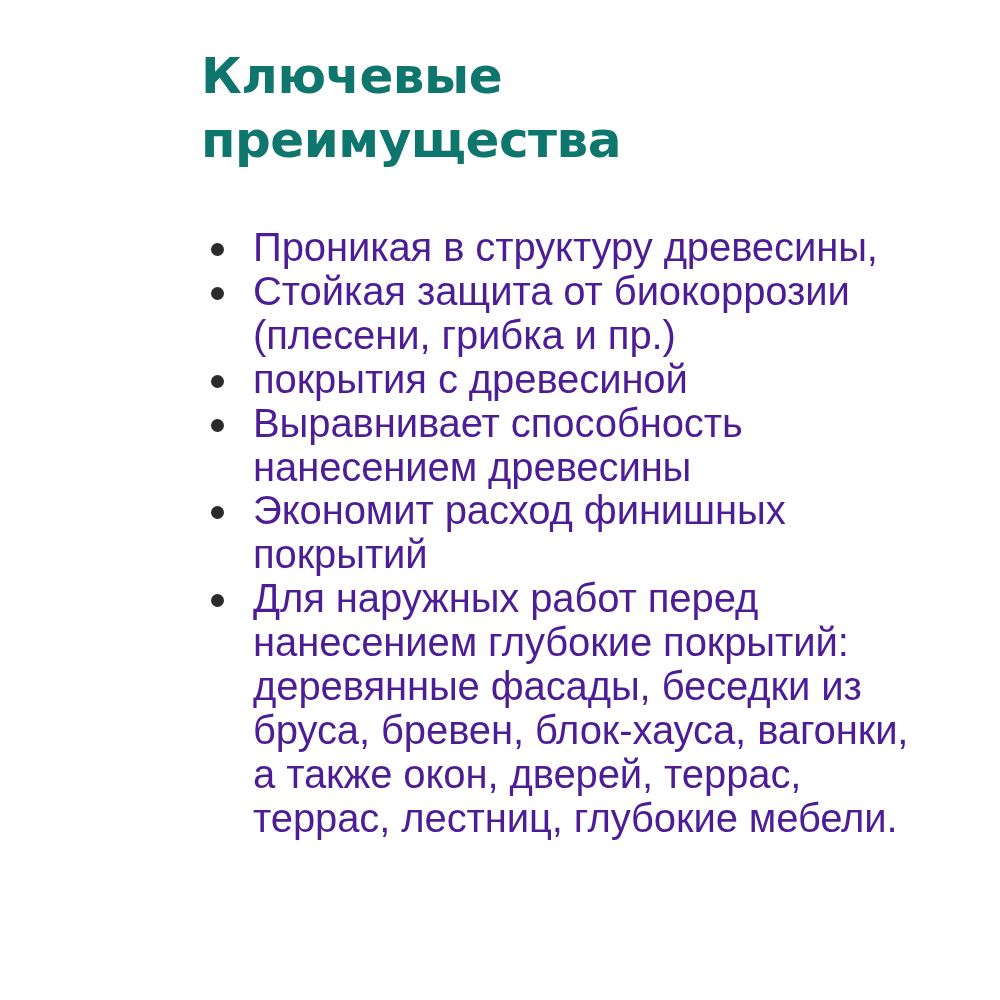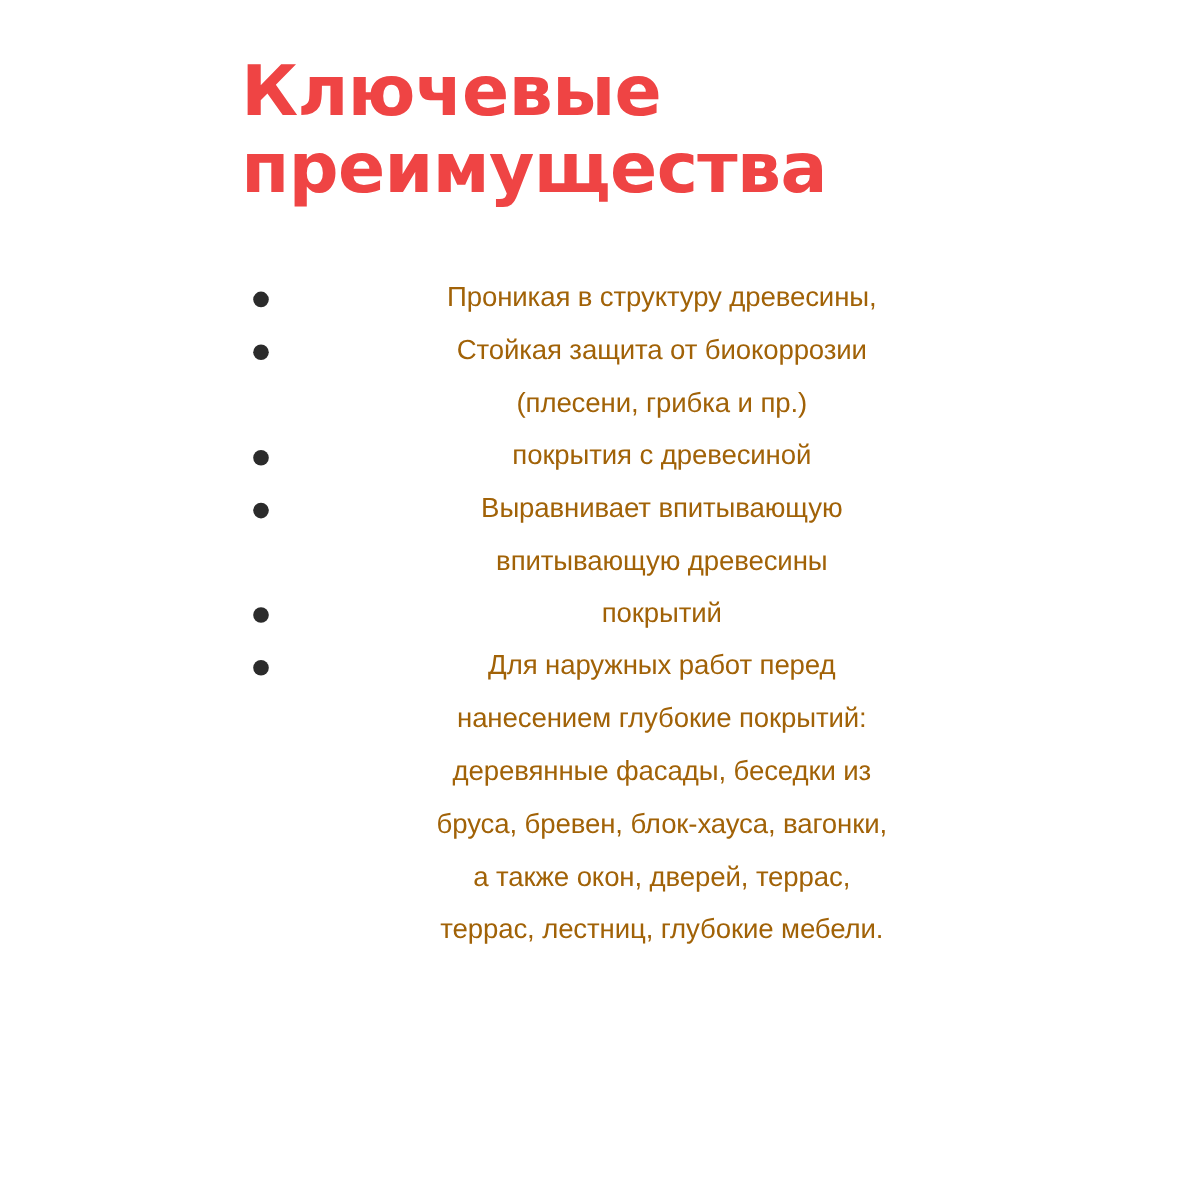--- a/index.html
+++ b/index.html
@@ -15,45 +15,44 @@
       font-family: "Liberation Sans", "DejaVu Sans", sans-serif;
       color: #2e2e2e;
     }
     .title {
       position: absolute;
       left: 201px;
       top: 44px;
       margin: 0;
       font-family: "DejaVu Sans", "Liberation Sans", sans-serif;
       font-weight: bold;
-      font-size: 58px;
+      font-size: 50px;
       line-height: 64px;
       letter-spacing: -0.5px;
-      color: #ef4444;
+      color: #0f766e;
     }
     .title span {
       display: block;
     }
     .benefits {
       position: absolute;
       left: 210px;
       top: 226px;
       margin: 0;
       padding: 0;
       list-style: none;
       width: 640px;
     }
     .benefit {
       position: relative;
       padding-left: 43px;
-      font-size: 23px;
+      font-size: 40px;
       line-height: 43.9px;
-      color: #a16207;
+      color: #4c1d95;
       letter-spacing: -0.1px;
-      text-align: center;
     }
     .benefit .line {
       display: block;
       white-space: nowrap;
     }
     .bullet {
       position: absolute;
       left: 1px;
       top: 17px;
       width: 13px;
@@ -79,25 +78,26 @@
     <span class="bullet"></span>
     <span class="line">Стойкая защита от биокоррозии</span>
     <span class="line">(плесени, грибка и пр.)</span>
   </li>
   <li class="benefit">
     <span class="bullet"></span>
     <span class="line">покрытия с древесиной</span>
   </li>
   <li class="benefit">
     <span class="bullet"></span>
-    <span class="line">Выравнивает впитывающую</span>
-    <span class="line">впитывающую древесины</span>
+    <span class="line">Выравнивает способность</span>
+    <span class="line">нанесением древесины</span>
   </li>
   <li class="benefit">
     <span class="bullet"></span>
+    <span class="line">Экономит расход финишных</span>
     <span class="line">покрытий</span>
   </li>
   <li class="benefit">
     <span class="bullet"></span>
     <span class="line">Для наружных работ перед</span>
     <span class="line">нанесением глубокие покрытий:</span>
     <span class="line">деревянные фасады, беседки из</span>
     <span class="line">бруса, бревен, блок-хауса, вагонки,</span>
     <span class="line">а также окон, дверей, террас,</span>
     <span class="line">террас, лестниц, глубокие мебели.</span>

